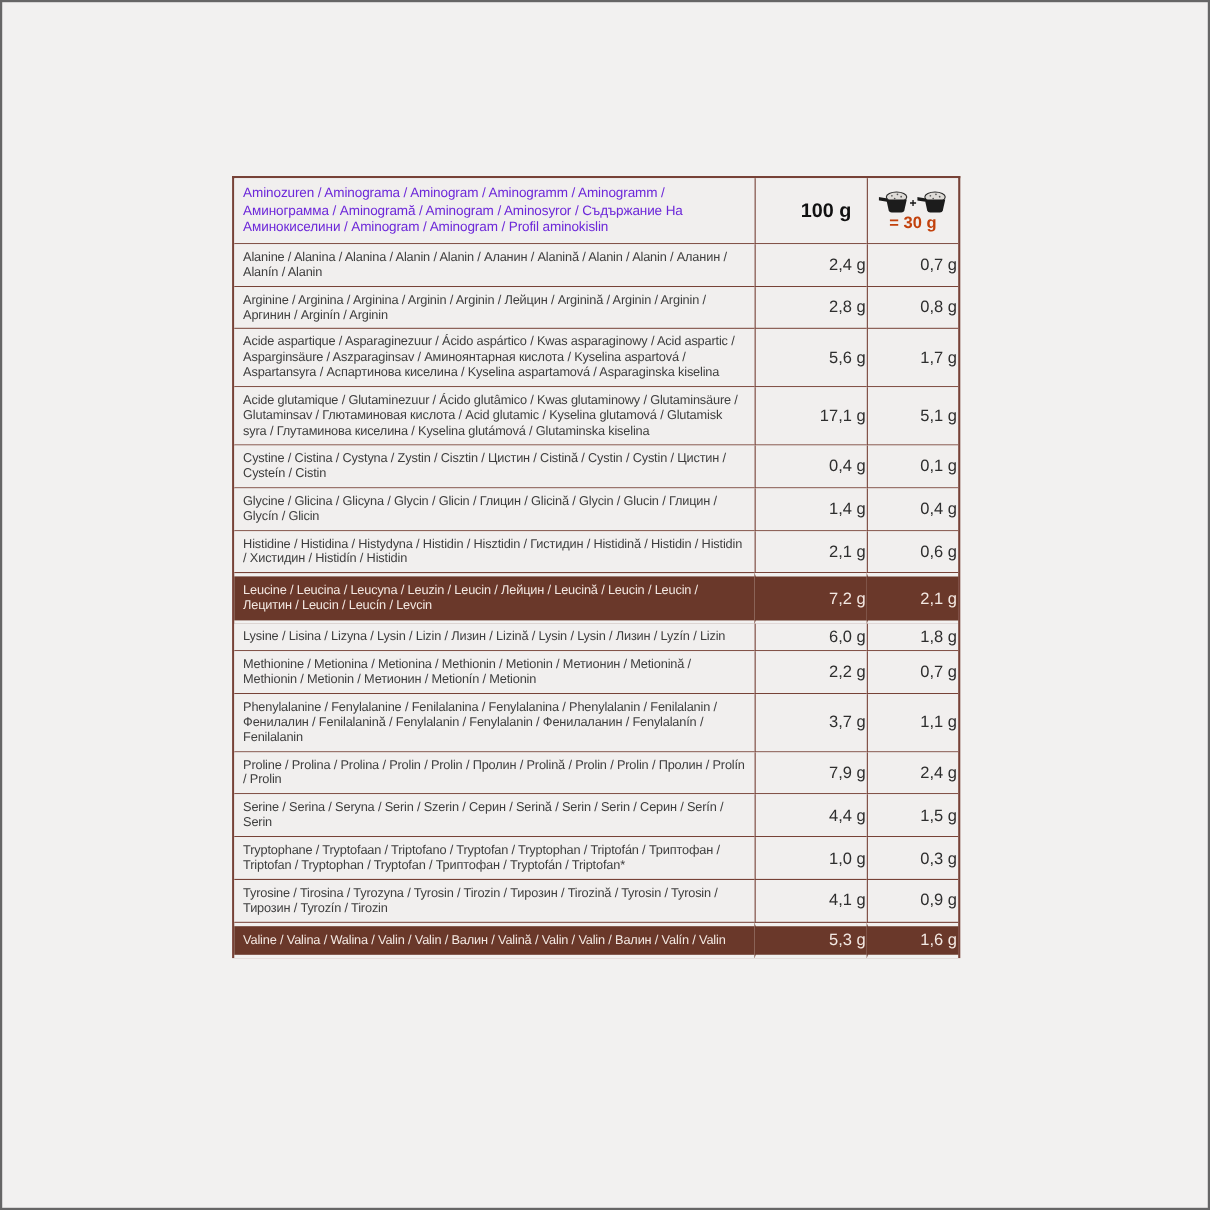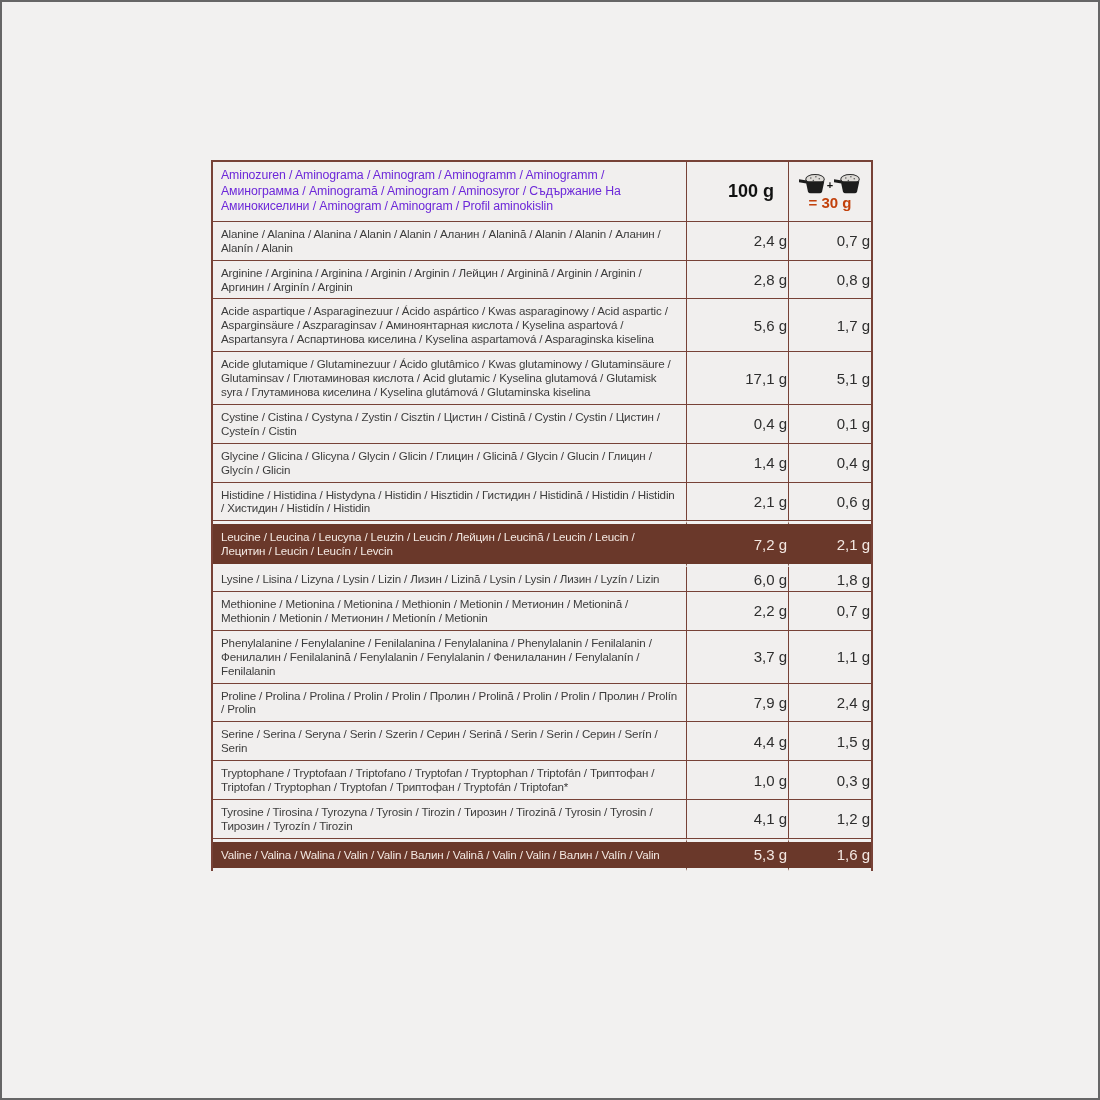--- a/index.html
+++ b/index.html
@@ -213,21 +213,21 @@
           <td class="val col3">1,5 g</td>
         </tr>
         <tr class="">
           <td class="name">Tryptophane / Tryptofaan / Triptofano / Tryptofan / Tryptophan / Triptofán / Триптофан / Triptofan / Tryptophan / Tryptofan / Триптофан / Tryptofán / Triptofan*</td>
           <td class="val col2">1,0 g</td>
           <td class="val col3">0,3 g</td>
         </tr>
         <tr class="">
           <td class="name">Tyrosine / Tirosina / Tyrozyna / Tyrosin / Tirozin / Тирозин / Tirozină / Tyrosin / Tyrosin / Тирозин / Tyrozín / Tirozin</td>
           <td class="val col2">4,1 g</td>
-          <td class="val col3">1,2 g</td>
+          <td class="val col3">0,9 g</td>
         </tr>
         <tr class="highlight">
           <td class="name">Valine / Valina / Walina / Valin / Valin / Валин / Valină / Valin / Valin / Валин / Valín / Valin</td>
           <td class="val col2">5,3 g</td>
           <td class="val col3">1,6 g</td>
         </tr>
       </tbody>
   </table>
 </div>
 

